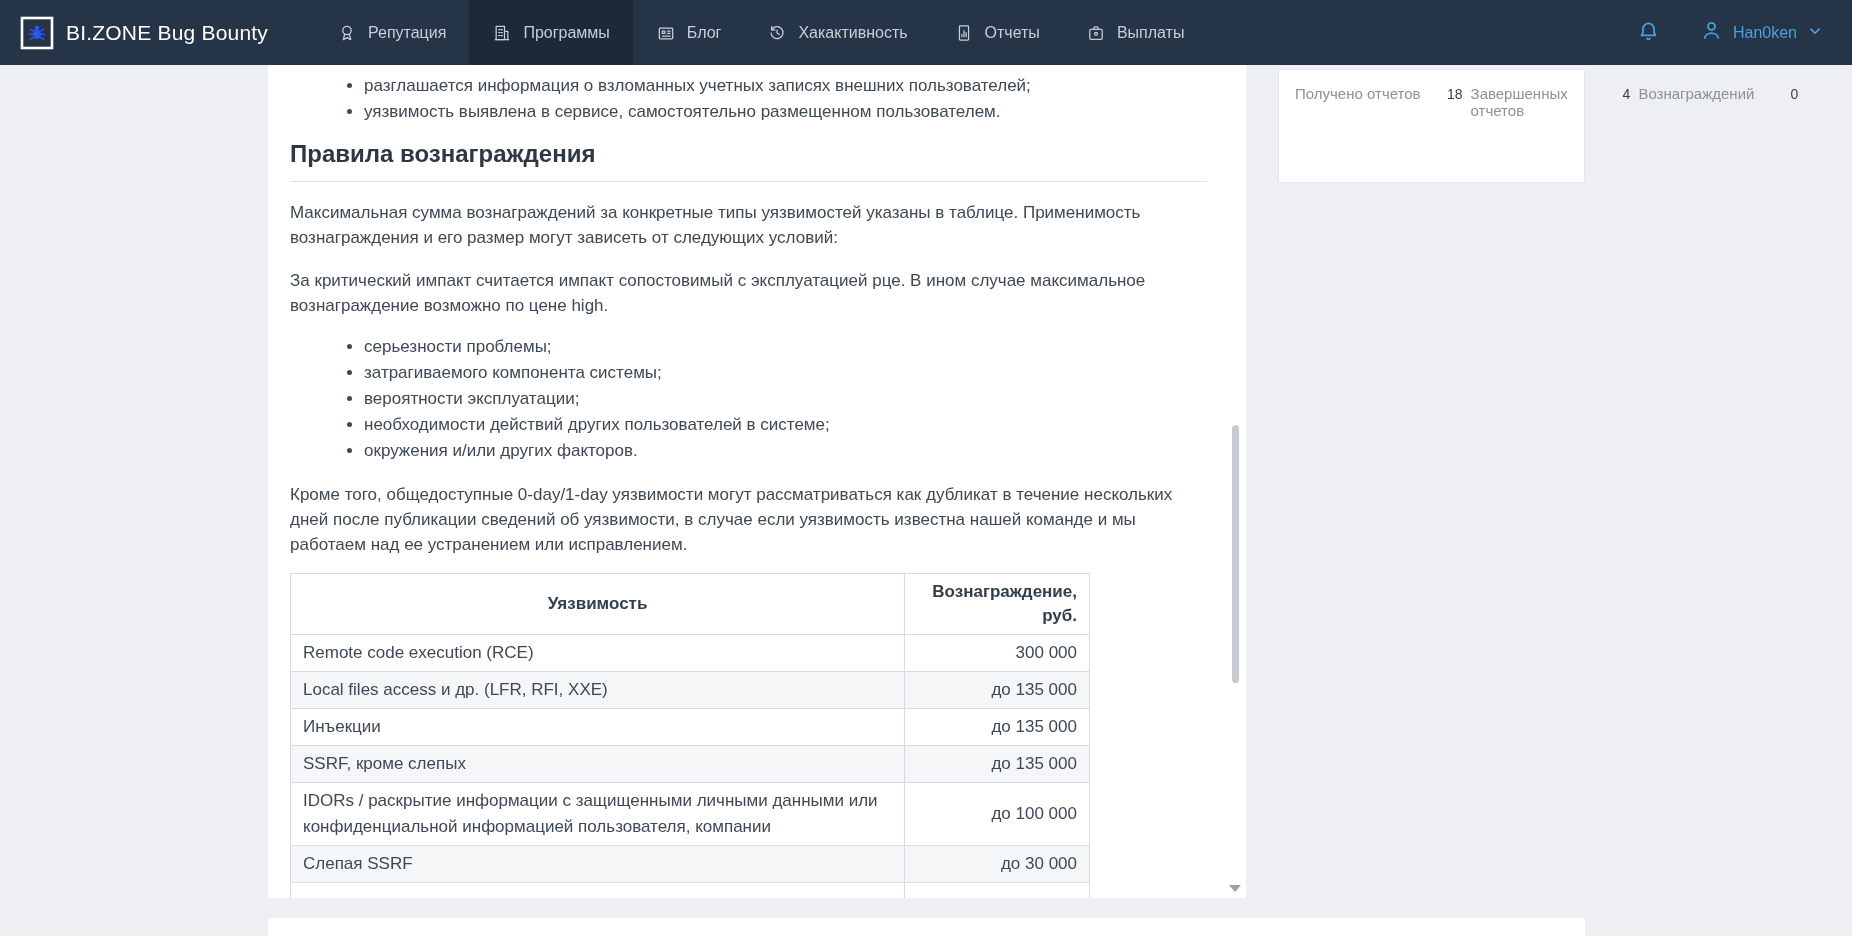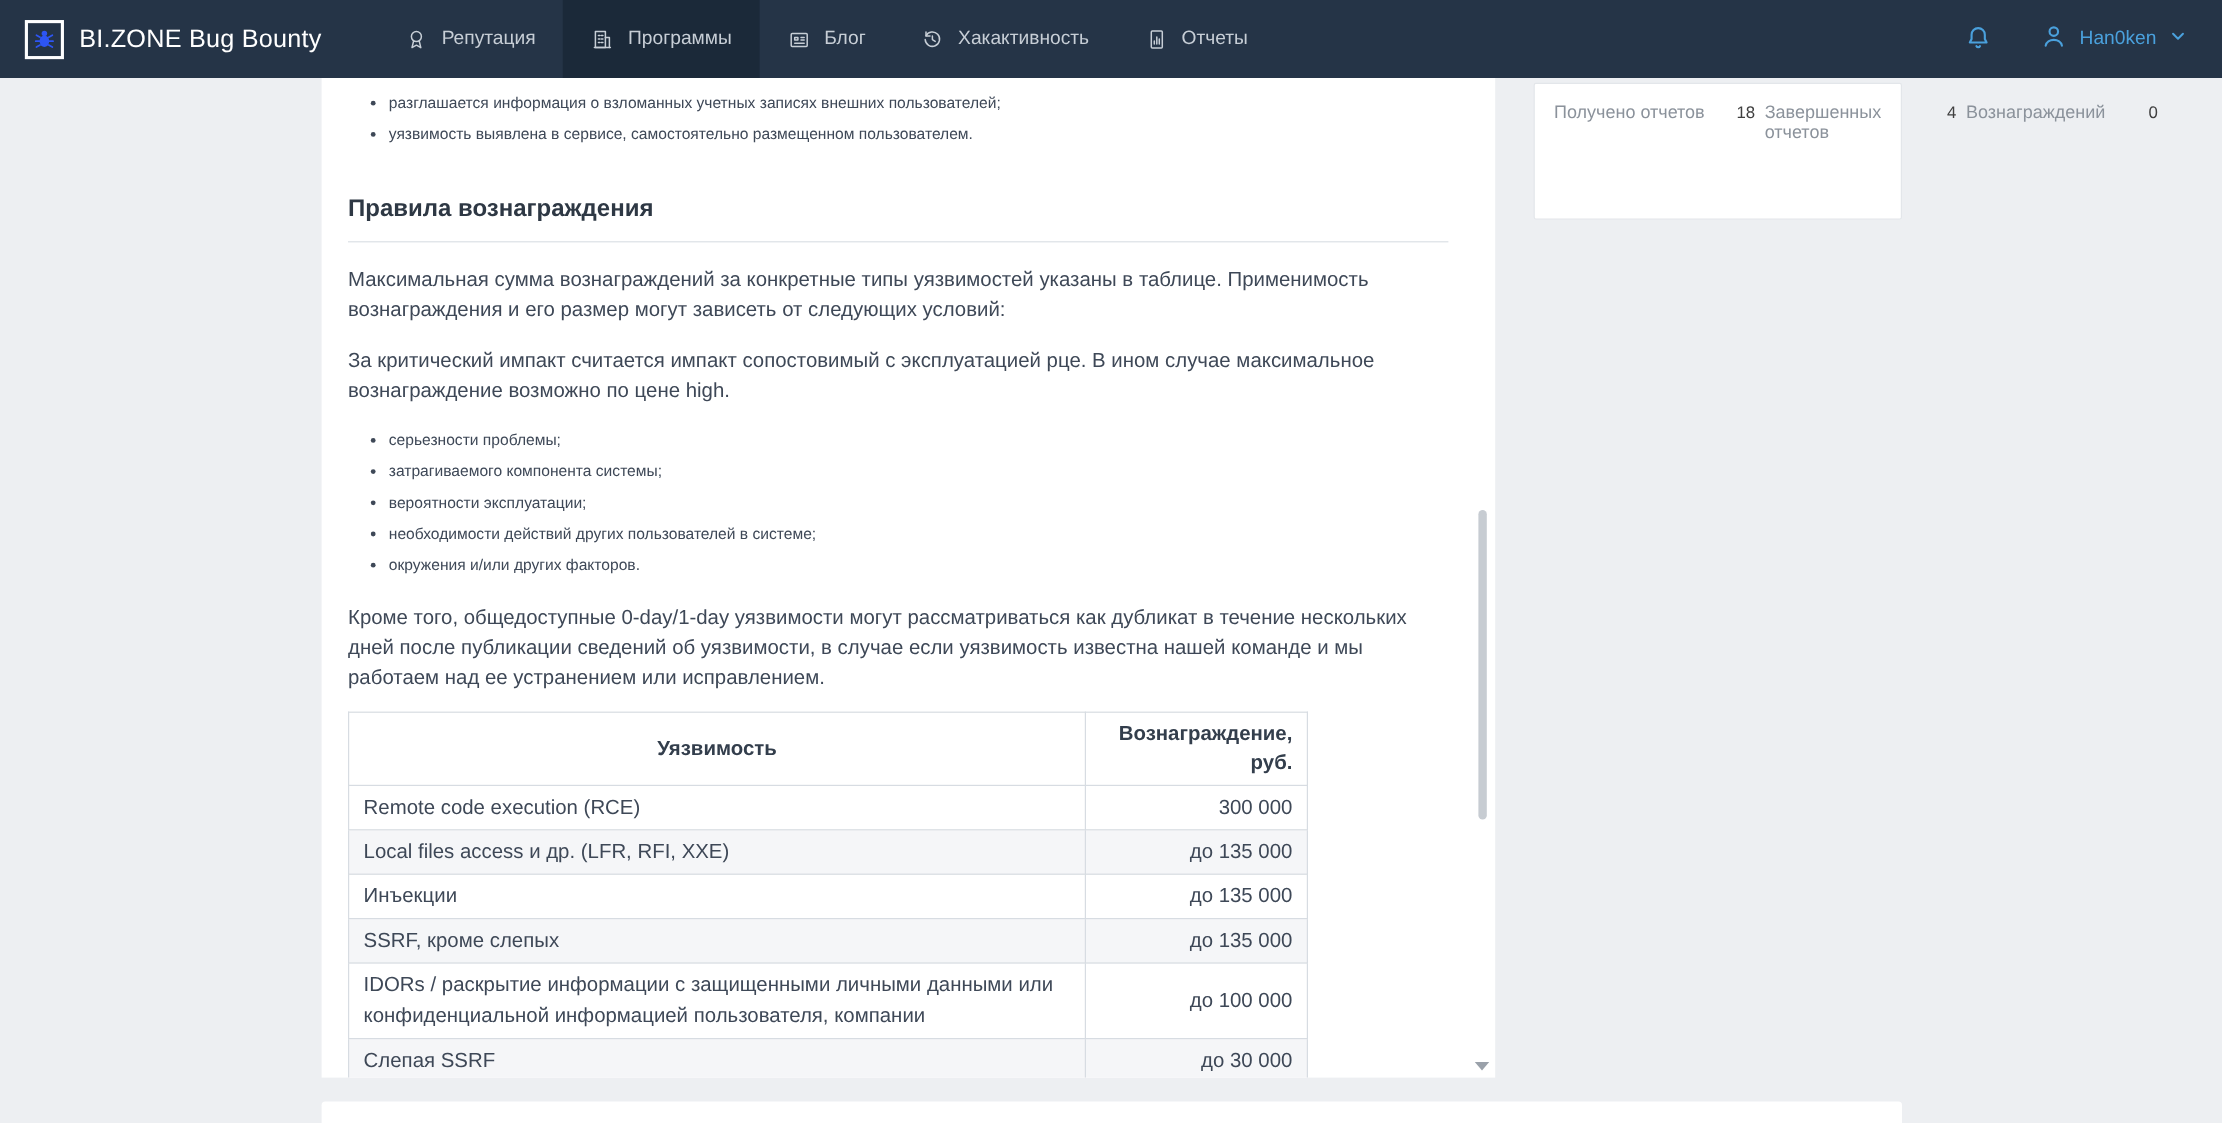--- a/index.html
+++ b/index.html
@@ -43,25 +43,25 @@
 
   
   .content-panel {
     position: absolute; left: 268px; top: 65px;
     width: 978px; height: 833px;
     background: #fff; overflow: hidden;
   }
   .content-inner { padding: 8px 39px 0 22px; }
   .content-inner p { font-size: 17px; line-height: 25px; margin-top: 18px; }
   ul.bullets { list-style: disc; padding-left: 34px; }
-  ul.bullets li { font-size: 13px; line-height: 26px; }
+  ul.bullets li { font-size: 17px; line-height: 26px; margin-left: 40px; }
   ul.top-bullets { margin-bottom: 10px; }
   ul.conditions { margin-top: 16px; }
   .section-title {
-    margin-top: 34px; font-size: 20px; line-height: 30px;
+    margin-top: 14px; font-size: 24px; line-height: 30px;
     font-weight: 600; color: #2e3844;
     padding-bottom: 12px; border-bottom: 1px solid #dbe0e5;
   }
 
   
   table.rewards {
     margin-top: 16px; width: 800px;
     border-collapse: collapse;
     border: 1px solid #d7dce2;
     font-size: 17px; color: #3e4857;
@@ -167,20 +167,30 @@
     </a>
     <a class="nav-item">
       <span class="nav-icon">
         <svg width="20" height="20" viewBox="0 0 24 24" fill="none" stroke="currentColor" stroke-width="1.5" stroke-linecap="round" stroke-linejoin="round">
           <rect x="6.5" y="3.5" width="11" height="17" rx="1"></rect>
           <path d="M9.5 16.5v-3M12 16.5v-7M14.5 16.5v-5"></path>
         </svg>
       </span>
       <span>Отчеты</span>
     </a>
+    <a class="nav-item">
+      <span class="nav-icon">
+        <svg width="20" height="20" viewBox="0 0 24 24" fill="none" stroke="currentColor" stroke-width="1.5" stroke-linecap="round" stroke-linejoin="round">
+          <rect x="4.5" y="7.5" width="15" height="12" rx="1.5"></rect>
+          <path d="M9.5 7.5V6a1.5 1.5 0 0 1 1.5-1.5h2A1.5 1.5 0 0 1 14.5 6v1.5"></path>
+          <circle cx="12" cy="13" r="1.8"></circle>
+        </svg>
+      </span>
+      <span>Выплаты</span>
+    </a>
   </nav>
 
   <div class="nav-right">
     <button class="icon-btn">
       <span>
         <svg width="25" height="25" viewBox="0 0 24 24" fill="none" stroke="currentColor" stroke-width="1.7" stroke-linecap="round" stroke-linejoin="round">
           <path d="M12 4.3a5.3 5.3 0 0 1 5.3 5.3v3.3l1.4 2.9H5.3l1.4-2.9V9.6A5.3 5.3 0 0 1 12 4.3z"></path>
           <path d="M10.6 18.7a1.6 1.6 0 0 0 2.8 0"></path>
         </svg>
       </span>

